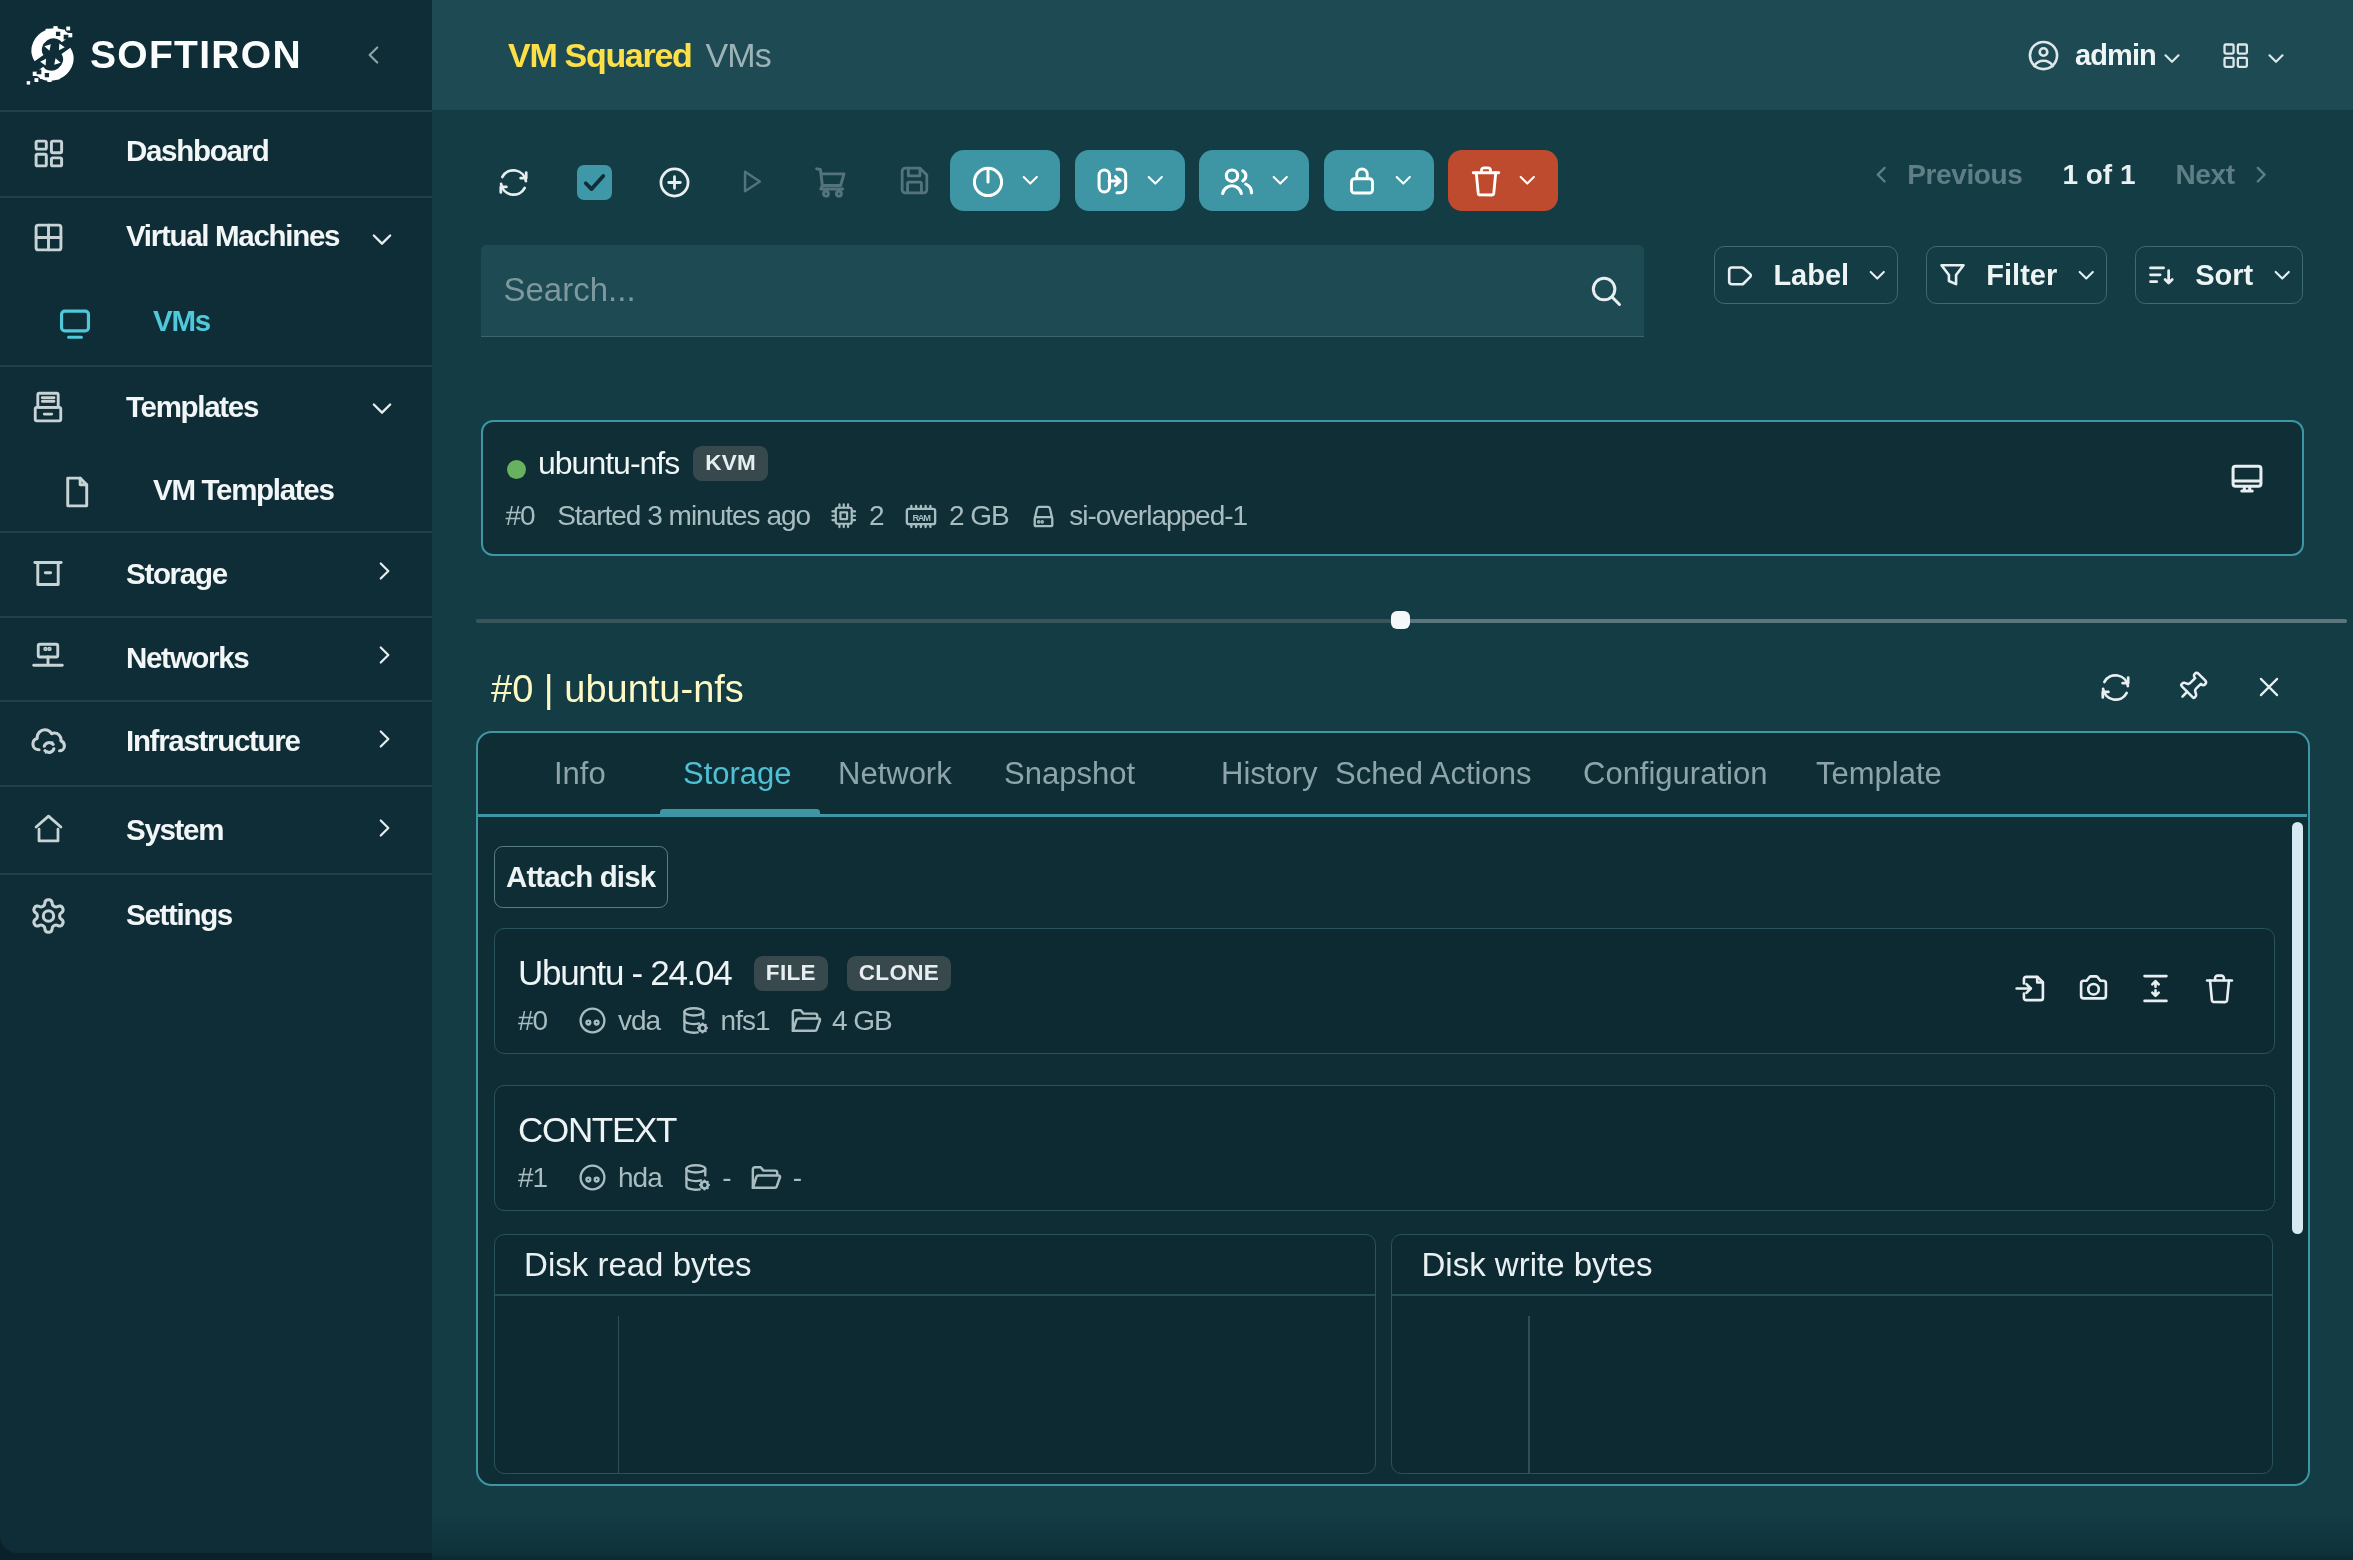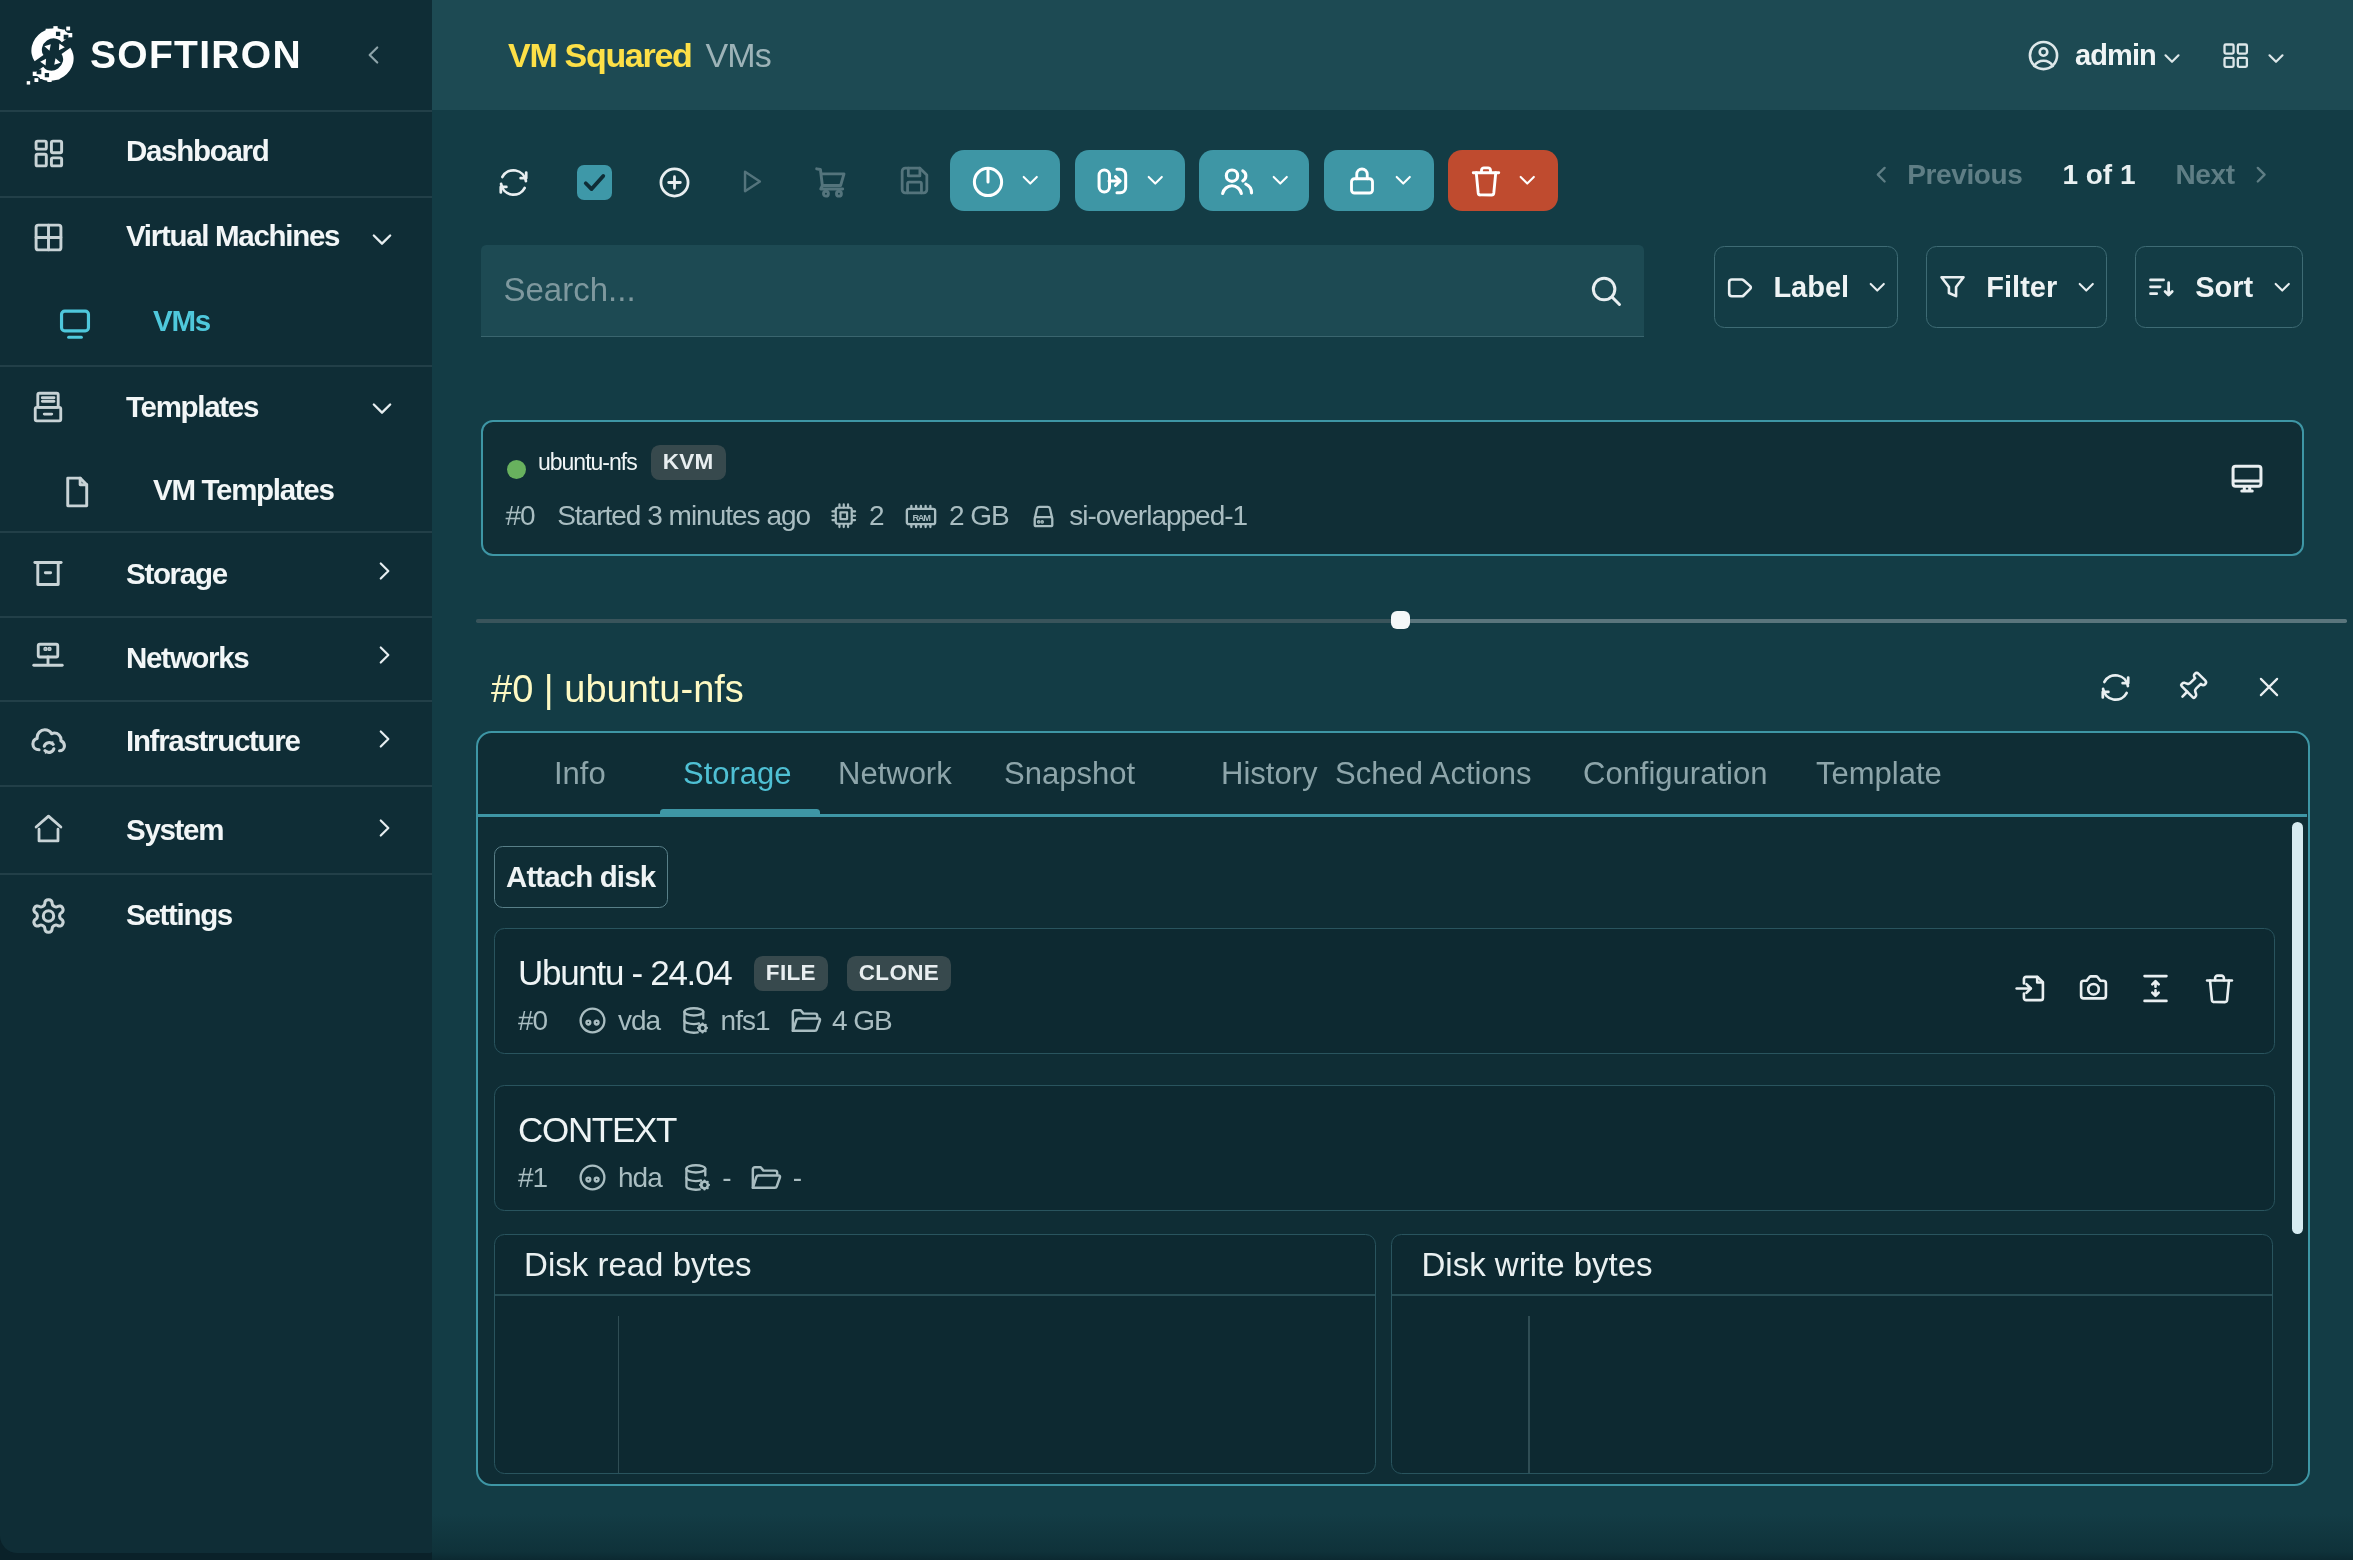--- a/index.html
+++ b/index.html
@@ -29,21 +29,21 @@
   
   .tbtn { position:absolute; top:150px; height:61px; width:110px; border-radius:14px; background:#3e96a5;
           display:flex; align-items:center; justify-content:center; gap:12px; }
   .tbtn.red { background:#bf4b2f; }
 
   
   #search { position:absolute; left:481px; top:245px; width:1163px; height:92px; background:#1d4a53;
             border-bottom:1.7px solid #3a656e; border-radius:5.2px 5.2px 0 0;padding-left:48px; }
   #search .ph { position:absolute; left:22.5px; top:0; height:90px; display:flex; align-items:center;
                 color:#7e989e; font-size:33px; }
-  .obtn { position:absolute; top:246px; height:82px; border:1.7px solid #3e6b74; border-radius:10.4px;
+  .obtn { position:absolute; top:246px; height:58px; border:1.7px solid #3e6b74; border-radius:10.4px;
           display:flex; align-items:center; justify-content:center; gap:17.3px; color:#eef3f4;
           font-size:29px; font-weight:600; }
 
   
   #pager { position:absolute; top:149px; right:82px; height:52px; display:flex; align-items:center; gap:40px;
            font-size:28px; }
   #pager .dim { color:#5f7e85; font-weight:600; display:flex; align-items:center; gap:14px; letter-spacing:-0.4px;}
   #pager .cur { color:#e9f0f1; font-weight:600; }
 
   
@@ -236,21 +236,21 @@
     </svg>
     <span>Sort</span>
     <svg width="22.5" height="22.5" viewBox="0 0 24 24" fill="none" stroke="#e9eff1" stroke-width="2.2" stroke-linecap="round" stroke-linejoin="round">
         <path d="M5 8.5 L12 15.5 L19 8.5"></path>
       </svg>
   </div>
 
   <div id="vmcard">
     <div class="abs" style="left:24px;top:38px;width:19px;height:19px;border-radius:50%;background:#68b15e;"></div>
     <div class="abs" style="left:55px;top:22.5px;display:flex;align-items:center;gap:14px;">
-        <span style="color:#f0f5f6;font-size:23px;font-weight:500;letter-spacing:-1px;">ubuntu-nfs</span>
+        <span style="color:#f0f5f6;font-size:32px;font-weight:500;letter-spacing:-1px;">ubuntu-nfs</span>
         <span class="chip">KVM</span>
       </div>
     <div class="dmeta" style="left:22.5px;top:78px;">
       <span>#0</span>
         <span style="margin-left:22.5px">Started 3 minutes ago</span>
       <svg class="meta-ic" width="29.5" height="29.5" viewBox="0 0 24 24" fill="none" stroke="#a9bdc1" stroke-width="1.8" stroke-linecap="round" stroke-linejoin="round">
         <rect x="5.5" y="5.5" width="13" height="13" rx="1.5"></rect>
           <rect x="9.3" y="9.3" width="5.4" height="5.4"></rect>
         <path d="M8.5 5.3 V2.8 M12 5.3 V2.8 M15.5 5.3 V2.8 M8.5 21.2 V18.7 M12 21.2 V18.7 M15.5 21.2 V18.7 M5.3 8.5 H2.8 M5.3 12 H2.8 M5.3 15.5 H2.8 M21.2 8.5 H18.7 M21.2 12 H18.7 M21.2 15.5 H18.7"></path>
       </svg>

